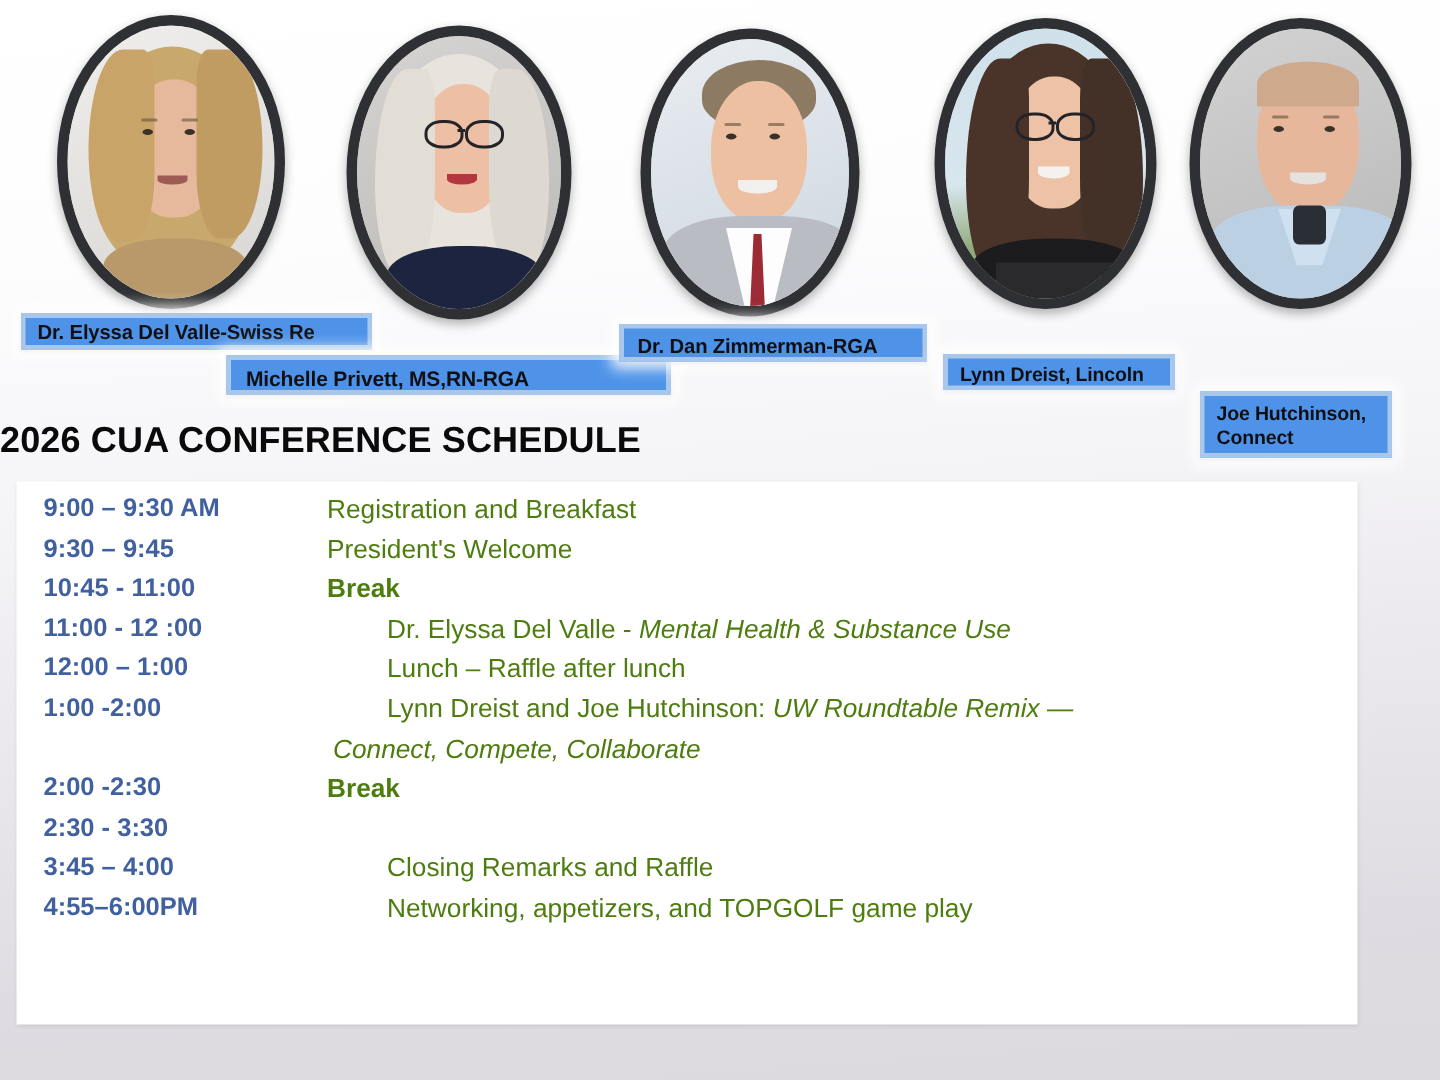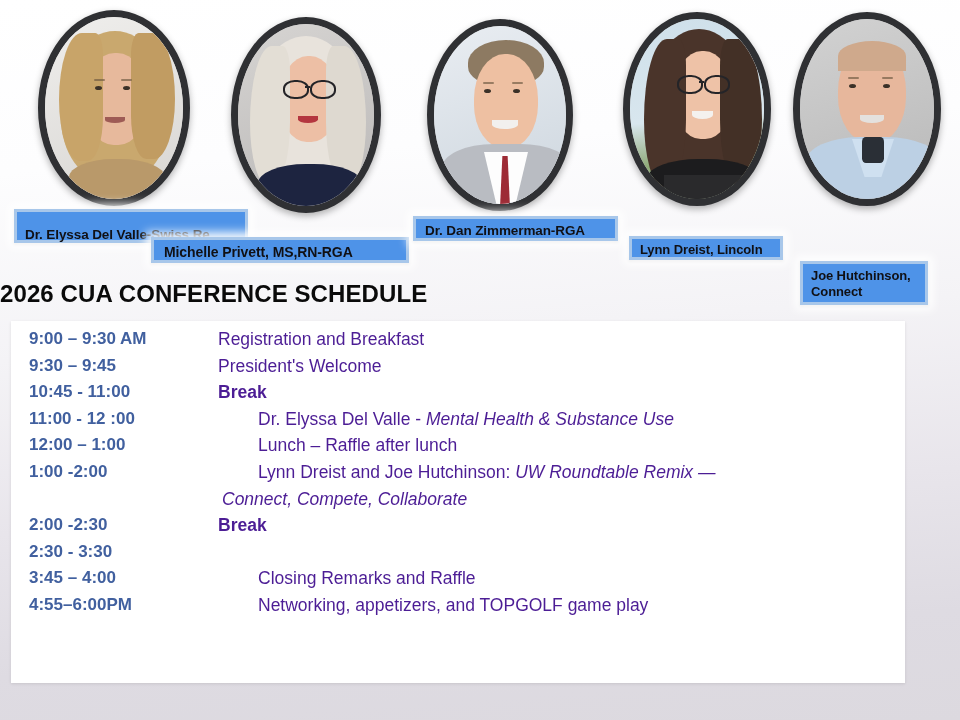--- a/index.html
+++ b/index.html
@@ -46,21 +46,21 @@
   .title{position:absolute;left:0;right:0;top:280px;
     font-size:24px;font-weight:bold;color:#0a0a0a;letter-spacing:.1px;}
 
   
   .card{position:absolute;left:11px;top:321px;width:894px;height:362px;
     background:#ffffff;box-shadow:0 1px 3px rgba(0,0,0,.10);}
   .rows{position:absolute;left:9px;top:8px;right:6px;}
   .row{display:flex;align-items:flex-start;height:26.6px;}
   .time{width:190px;flex:0 0 190px;font-size:17px;font-weight:bold;color:#41609f;
          padding-left:9px;box-sizing:border-box;white-space:nowrap;}
-  .desc{font-size:17.5px;color:#4c1d95;white-space:nowrap;}
+  .desc{font-size:17.5px;color:#4d7c0f;white-space:nowrap;}
   .desc.b{font-weight:bold;}
   .desc i{font-style:italic;}
   .pad1{padding-left:4px;margin-left:44px;}
   .pad2{padding-left:8px;}
   .pad3{padding-left:12px;}
   .cont{padding-left:12px;}
 </style>
 </head>
 <body>
 
@@ -141,23 +141,23 @@
         <div class="eye" style="left:49px;top:65px;"></div>
         <div class="eye" style="left:83px;top:65px;"></div>
         <div class="mouth" style="left:60px;top:96px;width:24px;height:8px;background:#e4e1de;"></div>
         <div class="body" style="left:6px;bottom:0;width:134px;height:62px;background:#bcd0e4;border-radius:40% 40% 0 0;"></div>
         <div class="collar" style="left:52px;bottom:22px;width:42px;height:38px;background:#cfe0f0;clip-path:polygon(0 0,100% 0,70% 100%,30% 100%);"></div>
         <div class="neck" style="left:62px;bottom:36px;width:22px;height:26px;background:#2a2f36;"></div>
       </div>
     </div>
   </div>
 
-  <div class="badge" style="left:14px;top:209px;width:234px;height:24px;line-height:18px;padding:14px 8px;font-size:13.5px;">Dr. Elyssa Del Valle-Swiss Re</div>
-
-  <div class="badge" style="left:151px;top:237px;width:258px;height:26px;line-height:20px;padding:2px 10px;font-size:14px;">Michelle Privett, MS,RN-RGA</div>
+  <div class="badge" style="left:14px;top:209px;width:234px;height:24px;line-height:18px;padding:1px 8px;font-size:13.5px;">Dr. Elyssa Del Valle-Swiss Re</div>
+
+  <div class="badge" style="left:151px;top:237px;width:296px;height:26px;line-height:20px;padding:2px 10px;font-size:14px;">Michelle Privett, MS,RN-RGA</div>
 
   <div class="badge" style="left:413px;top:216px;width:205px;height:25px;line-height:19px;padding:2px 9px;font-size:13.5px;">Dr. Dan Zimmerman-RGA</div>
 
   <div class="badge" style="left:629px;top:236px;width:154px;height:24px;line-height:18px;padding:2px 8px;font-size:13px;">Lynn Dreist, Lincoln</div>
 
   <div class="badge" style="left:800px;top:261px;width:128px;height:44px;line-height:16px;padding:4px 8px;font-size:13px;">Joe Hutchinson,
 Connect</div>
 
   <div class="title">2026 CUA CONFERENCE SCHEDULE</div>
 

